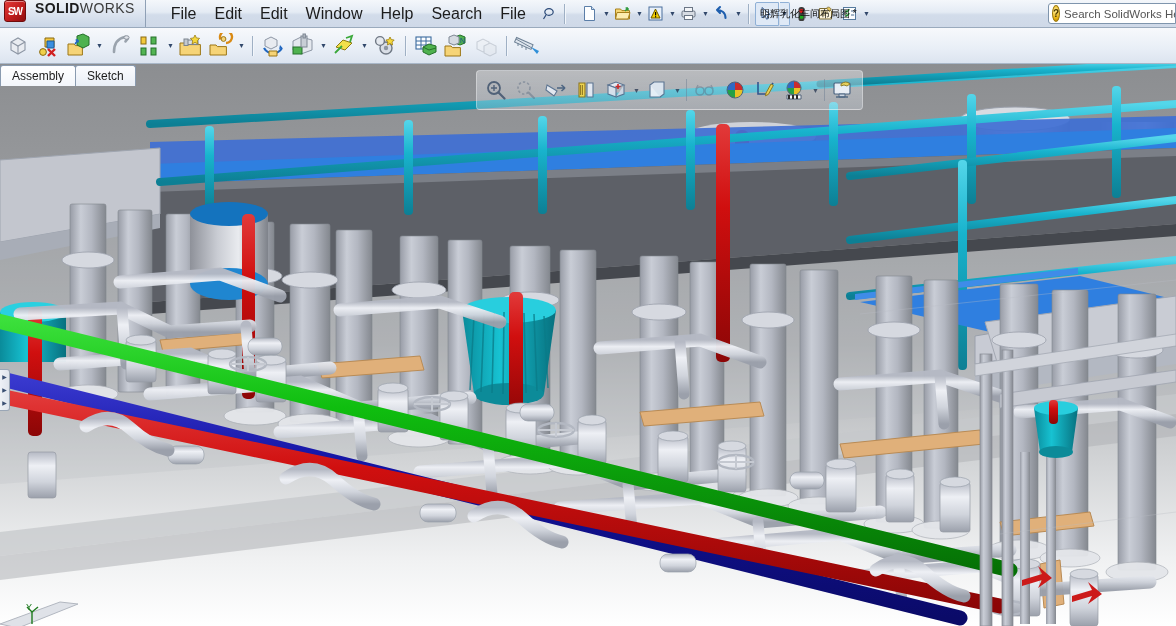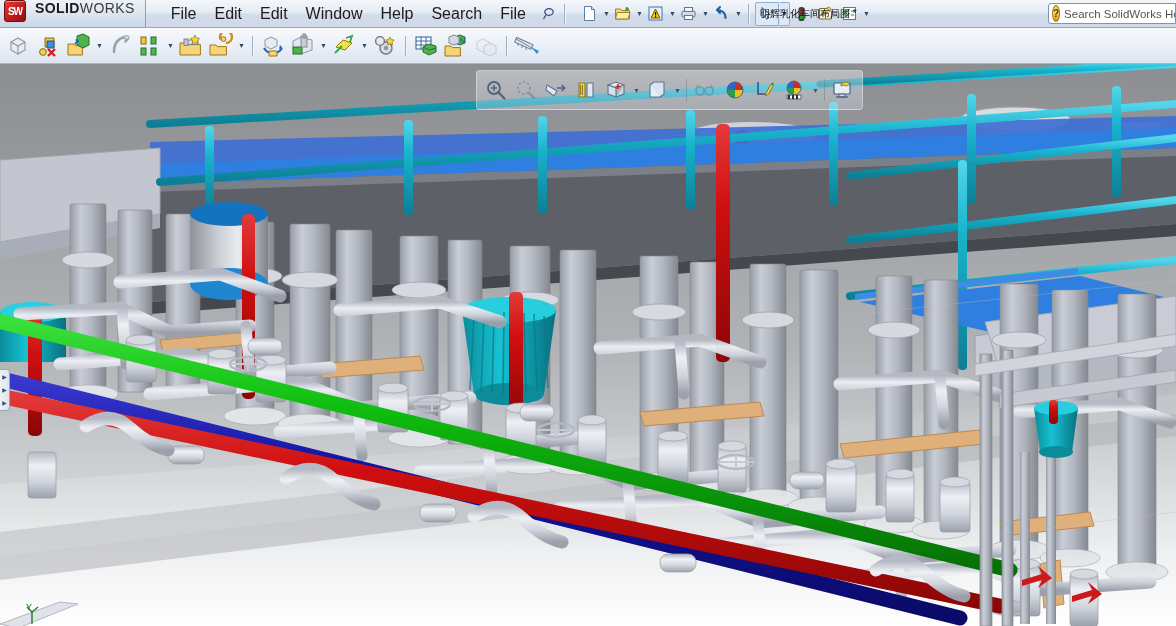--- a/index.html
+++ b/index.html
@@ -303,20 +303,24 @@
     <div class="cmd-btn">
       <svg width="30" height="26" viewBox="0 0 30 26">
           <path d="M3 8 l18 0 0 5 -18 0z" fill="#dfe6ee" stroke="#6f8296" stroke-width="1" transform="rotate(24 12 10)"></path>
           <path d="M4 6 l16 9" stroke="#6f8296" stroke-width="1" fill="none"></path>
           <path d="M19 14 l8 4 -2 3 z" fill="#2f8fd8"></path>
           <path d="M6 10 v3 M10 12 v3 M14 14 v3" stroke="#6f8296" stroke-width="1"></path>
         </svg>
     </div>
   </div>
 
+  <div class="tabrow">
+    <div class="tab active">Assembly</div>
+    <div class="tab">Sketch</div>
+  </div>
 
   <div class="viewport">
 
     <svg class="layer" width="1176" height="562" viewBox="0 0 1176 562">
       <defs>
         <linearGradient id="gFloor" x1="0" y1="0" x2="0" y2="1">
           <stop offset="0" stop-color="#8c8e91"></stop>
             <stop offset="0.25" stop-color="#999b9e"></stop>
           <stop offset="0.5" stop-color="#adafb2"></stop>
             <stop offset="0.72" stop-color="#d4d6d8"></stop>

